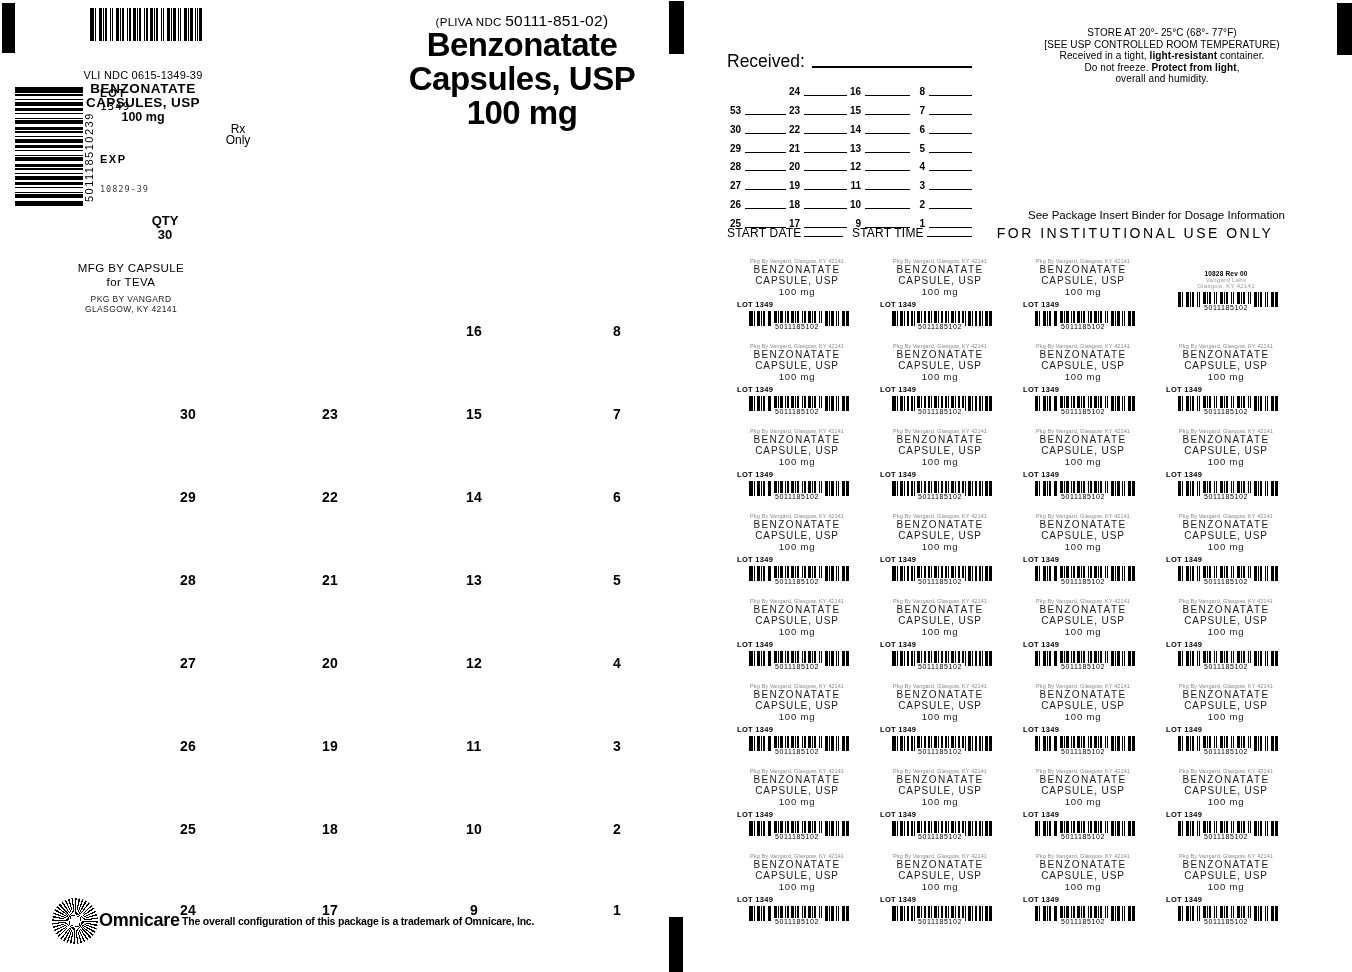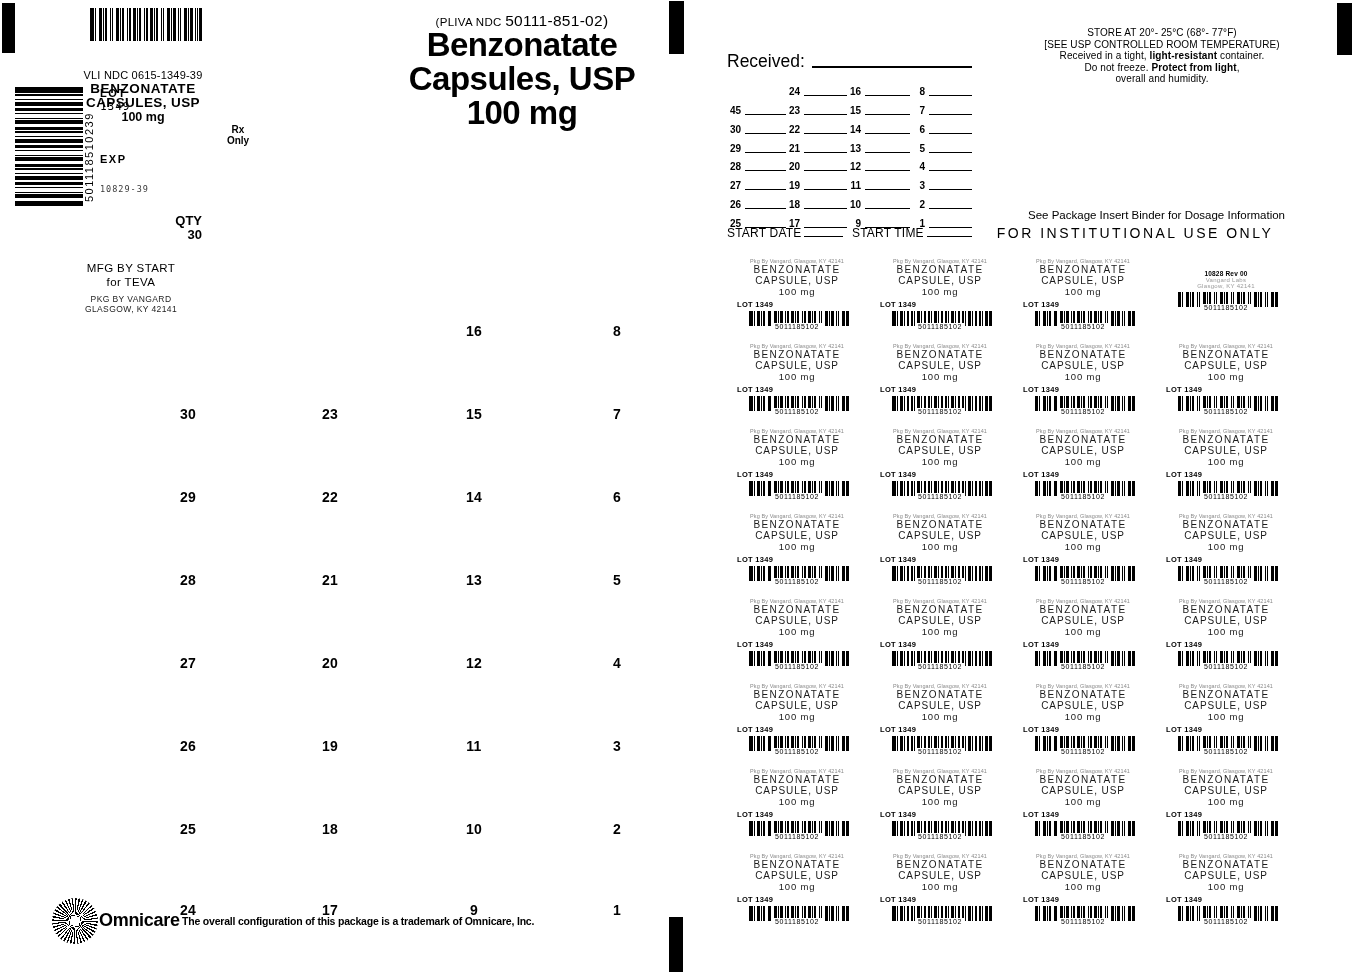--- a/index.html
+++ b/index.html
@@ -42,24 +42,24 @@
   .tl-form { font-size:13.5px; font-weight:bold; letter-spacing:0.4px; }
   .tl-strength { font-size:12.5px; font-weight:bold; }
 
   .vcode {
     left:83px; top:90px; height:112px; width:15px;
     writing-mode:vertical-rl; transform:rotate(180deg);
     font-size:11px; letter-spacing:1.5px; white-space:nowrap;
   }
   .lot-label { left:100px; top:87px; font-size:11px; font-weight:bold; letter-spacing:1.5px; }
   .lot-value { left:100px; top:100px; font-family:"DejaVu Sans Mono", monospace; font-size:11px; letter-spacing:1px; }
-  .rx-block { left:216px; top:124px; width:44px; text-align:center; font-size:10px; font-weight:bold; line-height:11px; }
+  .rx-block { left:216px; top:124px; width:44px; text-align:center; font-size:12px; font-weight:normal; line-height:11px; }
   .exp-label { left:100px; top:153px; font-size:11px; font-weight:bold; letter-spacing:1.5px; }
   .doc-code { left:100px; top:184px; font-family:"DejaVu Sans Mono", monospace; font-size:8.5px; color:#3a3a3a; letter-spacing:1px; }
-  .qty-block { left:128px; top:214px; width:74px; text-align:right; font-size:13px; font-weight:bold; line-height:14px; }
+  .qty-block { left:128px; top:214px; width:74px; text-align:center; font-size:13px; font-weight:bold; line-height:14px; }
   .mfg-block { left:44px; top:261px; width:174px; text-align:center; font-size:11.5px; line-height:14px; letter-spacing:0.4px; }
   .pkg-block { left:44px; top:295px; width:174px; text-align:center; font-size:8.5px; line-height:9.5px; letter-spacing:0.4px; color:#222; }
 
   .daynum {
     position:absolute; transform:translateX(-50%);
     font-size:14px; font-weight:bold; letter-spacing:0.3px;
   }
 
   
   .omni-logo {
@@ -131,21 +131,21 @@
 </div>
 <div class="abs exp-label">EXP</div>
 <div class="abs doc-code">10829-39</div>
 
 <div class="abs qty-block">
   <div>QTY</div>
   <div>30</div>
 </div>
 
 <div class="abs mfg-block">
-  <div>MFG BY START</div>
+  <div>MFG BY CAPSULE</div>
   <div>for TEVA</div>
 </div>
 <div class="abs pkg-block">
   <div>PKG BY VANGARD</div>
   <div>GLASGOW, KY 42141</div>
 </div>
 
 <div class="abs" style="left:0; top:0; width:660px; height:972px;" id="day-grid">
     <span class="daynum" style="left: 474px; top: 323px;">16</span>
     <span class="daynum" style="left: 617px; top: 323px;">8</span>
@@ -199,21 +199,21 @@
     </div>
     <div class="rcell" style="left: 847px; top: 86px; width: 63px;">
       <span class="num">16</span>
       <span class="rline"></span>
     </div>
     <div class="rcell" style="left: 911px; top: 86px; width: 61px;">
       <span class="num">8</span>
       <span class="rline"></span>
     </div>
     <div class="rcell" style="left: 727px; top: 105px; width: 59px;">
-      <span class="num">45</span>
+      <span class="num">53</span>
       <span class="rline"></span>
     </div>
     <div class="rcell" style="left: 786px; top: 105px; width: 61px;">
       <span class="num">23</span>
       <span class="rline"></span>
     </div>
     <div class="rcell" style="left: 847px; top: 105px; width: 63px;">
       <span class="num">15</span>
       <span class="rline"></span>
     </div>

